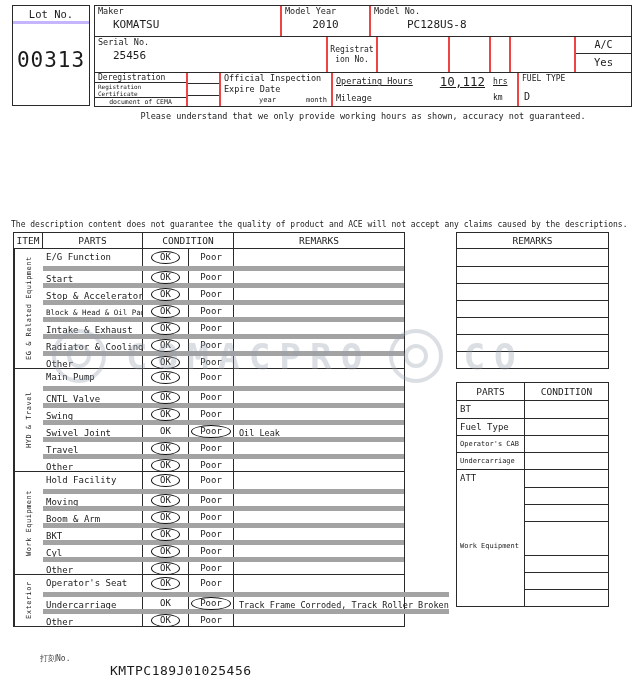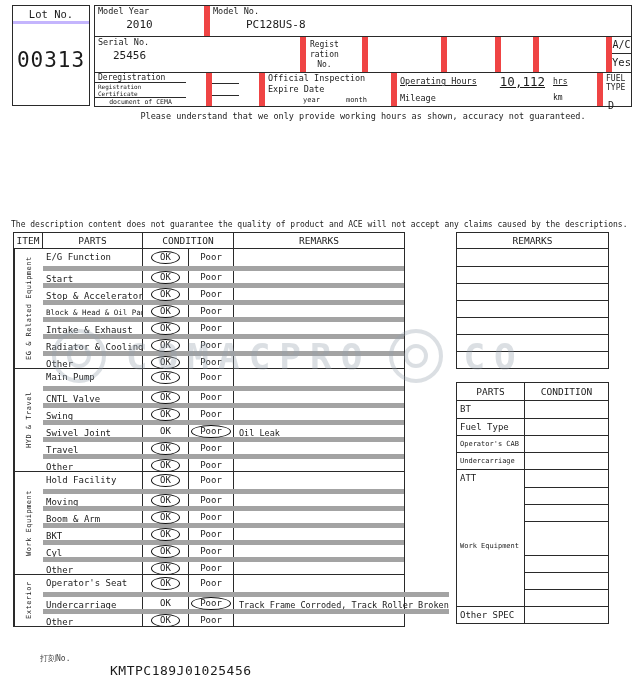--- a/index.html
+++ b/index.html
@@ -12,21 +12,21 @@
   
   #lot-box { left:12px; top:5px; width:78px; height:101px; border:1px solid #2a2a2a; background:#fff; }
   #lot-box .lot-head { height:18px; border-bottom:3px solid #c4b5fd; text-align:center; font-size:10.5px; line-height:17px; }
   #lot-box .lot-value { text-align:center; margin-top:24px; font-size:21px; letter-spacing:1px; }
 
   
   #hdr { left:94px; top:5px; width:538px; border:1px solid #2a2a2a; background:#fff; }
   .hrow { display:flex; }
   .hrow + .hrow { border-top:1px solid #2a2a2a; }
   .hcell { position:relative; }
-  .hcell + .hcell { border-left:6px solid #ef4444;margin-left:20px; }
+  .hcell + .hcell { border-left:2px solid #ef4444; }
   .lbl { font-size:8.5px; padding:1px 3px; display:block; line-height:1.15; }
   .rowA { height:30px; }
   .rowB { height:36px; }
   .rowC { height:34px; }
   .val-md { font-size:11px; }
 
   #cell-maker { width:185px; } #cell-maker .v { padding-left:18px; }
   #cell-myear { width:89px; }  #cell-myear .v { text-align:center; }
   #cell-mno   { flex:1; }      #cell-mno .v { padding-left:36px; }
 
@@ -128,20 +128,24 @@
 
 <div id="page">
 
   <div id="lot-box" class="abs">
     <div class="lot-head">Lot No.</div>
     <div class="lot-value">00313</div>
   </div>
 
   <div id="hdr" class="abs">
     <div class="hrow rowA">
+      <div class="hcell" id="cell-maker">
+        <span class="lbl">Maker</span>
+        <div class="v val-md">KOMATSU</div>
+      </div>
       <div class="hcell" id="cell-myear">
         <span class="lbl">Model Year</span>
         <div class="v val-md">2010</div>
       </div>
       <div class="hcell" id="cell-mno">
         <span class="lbl">Model No.</span>
         <div class="v val-md">PC128US-8</div>
       </div>
     </div>
     <div class="hrow rowB">
@@ -511,24 +515,20 @@
         <div class="sub">
             <div class="sc"></div>
           </div>
         <div class="sub">
             <div class="sc"></div>
           </div>
         <div class="sub">
             <div class="sc"></div>
           </div>
       </div>
-    </div>
-    <div class="srow">
-      <div class="sp">Other SPEC</div>
-      <div class="sc"></div>
     </div>
   </div>
 
   <div id="watermark" class="abs">
     <span class="wm-logo lead">
         <span class="inner"></span>
       </span>
     <span class="wm-text">COMACPRO</span>
     <span class="wm-logo">
         <span class="inner"></span>

